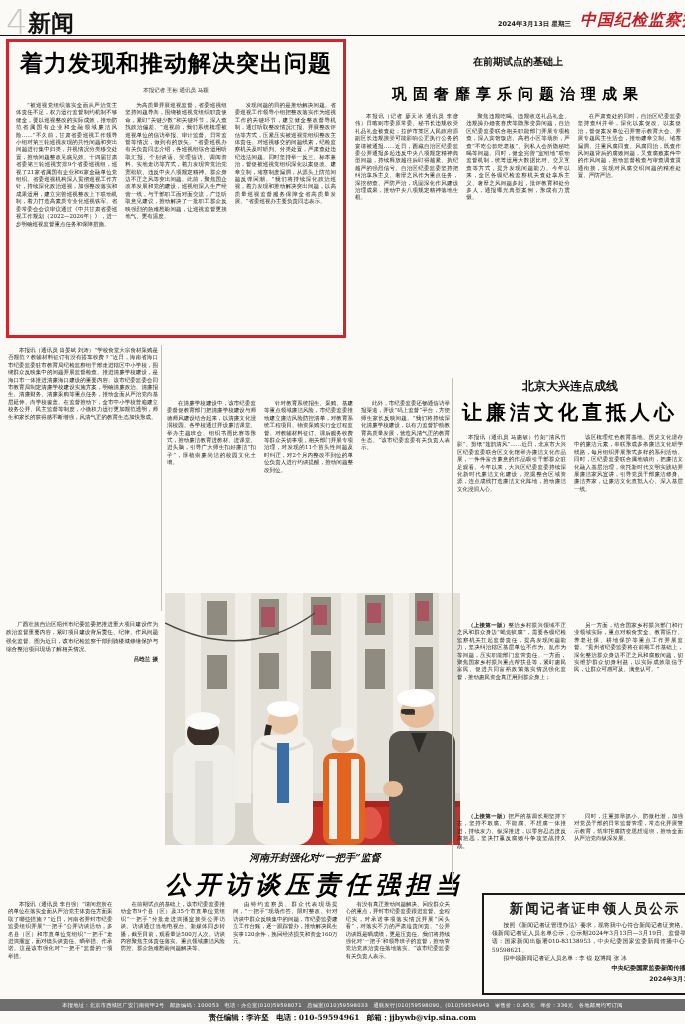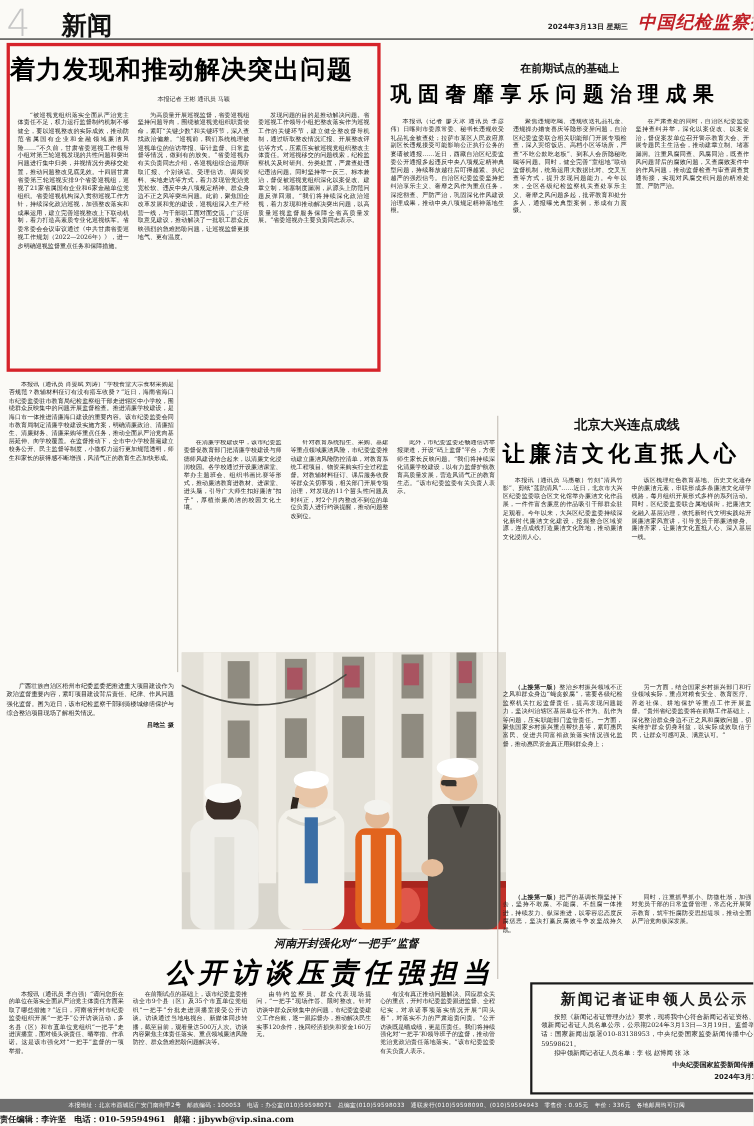--- a/index.html
+++ b/index.html
@@ -1,20 +1,20 @@
 <!DOCTYPE html>
 <html><head>
 <meta charset="utf-8">
 <style>
   html,body{margin:0;padding:0;background:#e8e6e0;}
   #page{position:relative;width:685px;height:1024px;background:#fbfaf6;overflow:hidden;
         font-family:"DejaVu Sans","Liberation Sans",sans-serif;color:#1c1c1c;}
   .abs{position:absolute;}
   .kicker{font-weight:bold;text-align:center;color:#111;font-family:"DejaVu Serif","Liberation Serif",serif;}
-  .headline{font-family:"DejaVu Serif","Liberation Serif",serif;font-weight:900;color:#000;white-space:nowrap;}
+  .headline{font-family:"DejaVu Serif","Liberation Serif",serif;font-weight:900;text-align:center;color:#000;white-space:nowrap;}
   .byline{text-align:center;font-size:5.5px;color:#333;}
   .cols{display:flex;gap:8px;}
   .col{flex:1;font-size:5.5px;line-height:7.4px;text-align:justify;color:#222;overflow:hidden;
        text-indent:2em;font-family:"DejaVu Serif","Liberation Serif",serif;}
   .col b{text-indent:0;}
   .vrule{position:absolute;width:1px;background:#c4bfb6;}
   .hrule{position:absolute;height:1px;background:#111;}
   #redbox{position:absolute;left:6px;top:39px;width:340px;height:299px;border:3px solid #d6232a;
           box-sizing:border-box;background:#fbfaf6;}
   .masthead{color:#c01f26;font-family:"DejaVu Serif","Liberation Serif",serif;font-weight:900;
@@ -24,50 +24,50 @@
   .date{font-size:6.5px;color:#222;font-weight:bold;}
   #notice-box{position:absolute;left:457px;top:893px;width:226px;height:102px;border:2px solid #1a1a1a;
               box-sizing:border-box;padding:5px 8px;background:#fbfaf6;margin-left:25px;}
   #notice-box .title{font-size:13.5px;font-weight:900;text-align:center;letter-spacing:2px;
                      font-family:"DejaVu Serif","Liberation Serif",serif;margin-bottom:3px;}
   #notice-box p{margin:0;font-size:5.8px;line-height:8.2px;text-align:justify;text-indent:2em;
                 font-family:"DejaVu Serif","Liberation Serif",serif;}
   #notice-box .signoff{font-size:6.2px;font-weight:bold;text-align:right;margin-top:2px;text-indent:0;}
   #footer-bar{position:absolute;left:0;top:999px;width:685px;height:12px;background:#6e6e6e;
               color:#fff;font-size:5.2px;line-height:12px;text-align:center;letter-spacing:0.3px;}
-  #editor-line{position:absolute;left:0;top:1013px;width:685px;text-align:left;font-size:7.5px;
+  #editor-line{position:absolute;left:0;top:1013px;width:685px;text-align:center;font-size:7.5px;
                font-weight:bold;color:#111;font-family:"DejaVu Serif","Liberation Serif",serif;}
   .caption{font-size:5.6px;line-height:8.4px;text-align:justify;text-indent:2em;
            font-family:"DejaVu Serif","Liberation Serif",serif;color:#222;}
   .credit{font-size:5.6px;font-weight:bold;text-align:right;margin-top:2px;}
 </style>
 </head>
 <body>
 
 <div id="page">
 
   <div class="abs pagenum" style="left:6px;top:2px;">4</div>
-  <div class="abs section-title" style="left:56px;top:8px;">新闻</div>
+  <div class="abs section-title" style="left:28px;top:8px;">新闻</div>
   <div class="abs date" style="left:498px;top:20px;">2024年3月13日 星期三</div>
   <div class="abs masthead" style="left:580px;top:10px;">中国纪检监察报</div>
   <div class="hrule" style="left:0;top:35px;width:685px;"></div>
 
   <div id="redbox">
     <div class="headline" style="font-size:23px;letter-spacing:1px;margin-top:6px;">着力发现和推动解决突出问题</div>
     <div class="byline" style="margin-top:8px;">本报记者 王彬 通讯员 马颖</div>
     <div class="cols" style="margin:8px 7px 0 7px;height:194px;">
       <div class="col">“被巡视党组织落实全面从严治党主体责任不足，权力运行监督制约机制不够健全，要以巡视整改的实际成效，推动防范省属国有企业和金融领域廉洁风险……”不久前，甘肃省委巡视工作领导小组对第三轮巡视发现的共性问题和突出问题进行集中归类，并视情况分类移交处置，推动问题整改见底见效。十四届甘肃省委第三轮巡视安排9个省委巡视组，巡视了21家省属国有企业和6家金融单位党组织。省委巡视机构深入贯彻巡视工作方针，持续深化政治巡视，加强整改落实和成果运用，建立完善巡视整改上下联动机制，着力打造高素质专业化巡视铁军。省委常委会会议审议通过《中共甘肃省委巡视工作规划（2022—2026年）》，进一步明确巡视监督重点任务和保障措施。</div>
       <div class="col">为高质量开展巡视监督，省委巡视组坚持问题导向，围绕被巡视党组织职责使命，紧盯“关键少数”和关键环节，深入查找政治偏差。“巡视前，我们系统梳理被巡视单位的信访举报、审计监督、日常监督等情况，做到有的放矢。”省委巡视办有关负责同志介绍，各巡视组综合运用听取汇报、个别谈话、受理信访、调阅资料、实地走访等方式，着力发现管党治党宽松软、违反中央八项规定精神、群众身边不正之风等突出问题。此前，聚焦国企改革发展和党的建设，巡视组深入生产经营一线，与干部职工面对面交流，广泛听取意见建议，推动解决了一批职工群众反映强烈的急难愁盼问题，让巡视监督更接地气、更有温度。</div>
       <div class="col">发现问题的目的是推动解决问题。省委巡视工作领导小组把整改落实作为巡视工作的关键环节，建立健全整改督导机制，通过听取整改情况汇报、开展整改评估等方式，压紧压实被巡视党组织整改主体责任。对巡视移交的问题线索，纪检监察机关及时研判、分类处置，严肃查处违纪违法问题。同时坚持举一反三、标本兼治，督促被巡视党组织深化以案促改、建章立制，堵塞制度漏洞，从源头上防范问题反弹回潮。“我们将持续深化政治巡视，着力发现和推动解决突出问题，以高质量巡视监督服务保障全省高质量发展。”省委巡视办主要负责同志表示。</div>
     </div>
   </div>
 
   <div class="abs" style="left:355px;top:55px;width:326px;">
     <div class="kicker" style="font-size:10px;">在前期试点的基础上</div>
-    <div class="headline" style="font-size:19px;letter-spacing:6px;margin-top:4px;">巩固奢靡享乐问题治理成果</div>
+    <div class="headline" style="font-size:15px;letter-spacing:6px;margin-top:16px;">巩固奢靡享乐问题治理成果</div>
     <div class="cols" style="margin-top:9px;height:238px;">
       <div class="col">本报讯（记者 廖天冰 通讯员 李彦伟）日喀则市委原常委、秘书长违规收受礼品礼金被查处；拉萨市某区人民政府原副区长违规接受可能影响公正执行公务的宴请被通报……近日，西藏自治区纪委监委公开通报多起违反中央八项规定精神典型问题，持续释放越往后盯得越紧、执纪越严的强烈信号。自治区纪委监委坚持把纠治享乐主义、奢靡之风作为重点任务，深挖彻查、严防严治，巩固深化作风建设治理成果，推动中央八项规定精神落地生根。</div>
       <div class="col">聚焦违规吃喝、违规收送礼品礼金、违规操办婚丧喜庆等隐形变异问题，自治区纪委监委联合相关职能部门开展专项检查，深入宾馆饭店、高档小区等场所，严查“不吃公款吃老板”、到私人会所隐秘吃喝等问题。同时，健全完善“室组地”联动监督机制，统筹运用大数据比对、交叉互查等方式，提升发现问题能力。今年以来，全区各级纪检监察机关查处享乐主义、奢靡之风问题多起，批评教育和处分多人，通报曝光典型案例，形成有力震慑。</div>
       <div class="col">在严肃查处的同时，自治区纪委监委坚持查纠并举，深化以案促改、以案促治，督促案发单位召开警示教育大会、开展专题民主生活会，推动建章立制、堵塞漏洞。注重风腐同查、风腐同治，既查作风问题背后的腐败问题，又查腐败案件中的作风问题，推动监督检查与审查调查贯通衔接，实现对风腐交织问题的精准处置、严防严治。</div>
     </div>
   </div>
 
 
   <div class="col abs" style="left:8px;top:347px;width:150px;height:264px;">本报讯（通讯员 肖晏斌 刘涛）“学校食堂大宗食材采购是否规范？教辅材料征订有没有搭车收费？”近日，海南省海口市纪委监委驻市教育局纪检监察组干部走进辖区中小学校，围绕群众反映集中的问题开展监督检查。推进清廉学校建设，是海口市一体推进清廉海口建设的重要内容。该市纪委监委会同市教育局制定清廉学校建设实施方案，明确清廉政治、清廉招生、清廉财务、清廉采购等重点任务，推动全面从严治党向基层延伸、向学校覆盖。在监督推动下，全市中小学校普遍建立校务公开、民主监督等制度，小微权力运行更加规范透明，师生和家长的获得感不断增强，风清气正的教育生态加快形成。</div>
   <div class="abs cols" style="left:167px;top:400px;width:283px;height:188px;">

